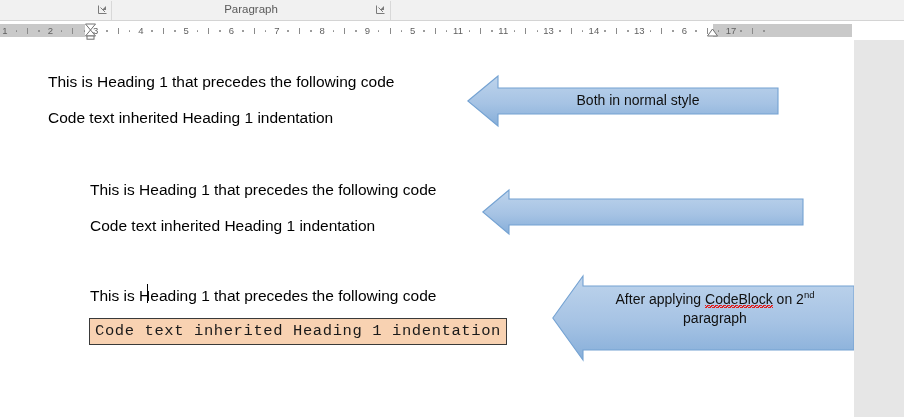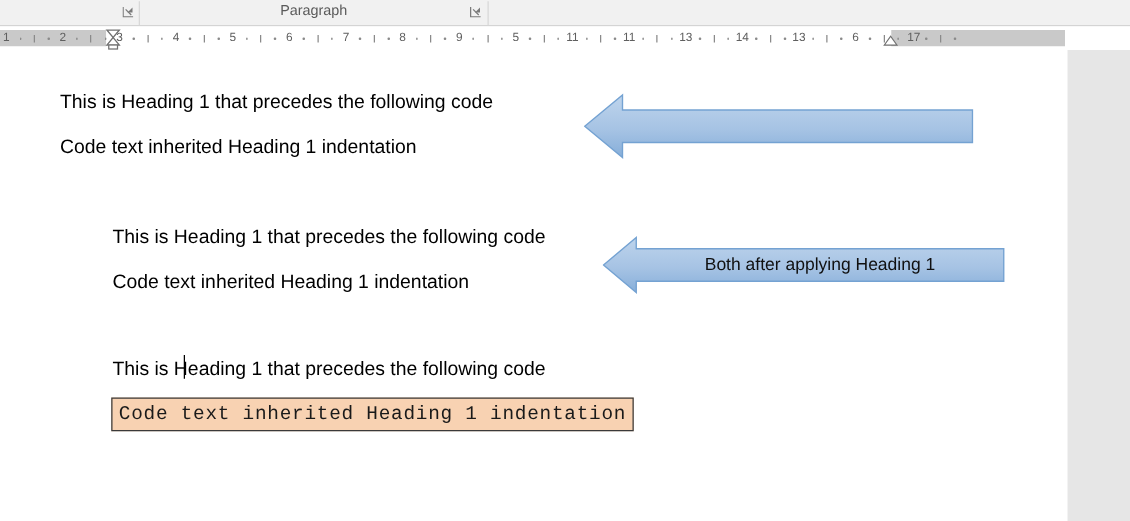--- a/index.html
+++ b/index.html
@@ -318,30 +318,46 @@
     <svg width="312" height="58" viewBox="0 0 312 58">
       <defs>
         <linearGradient id="ag1" x1="0" y1="0" x2="0" y2="1">
           <stop offset="0%" stop-color="#bed4ec"></stop>
           <stop offset="55%" stop-color="#a6c3e4"></stop>
           <stop offset="100%" stop-color="#86aed9"></stop>
         </linearGradient>
       </defs>
       <path d="M0.8 29 L31 4 L31 16 L311 16 L311 42 L31 42 L31 54 Z" fill="url(#ag1)" stroke="#74a2d2" stroke-width="1.1"></path>
     </svg>
+    <div class="arrow-label" style="left:40px; top:19px; width:262px;">Both in normal style</div>
   </div>
 
   <div class="arrow-wrap" style="left:482px; top:187px; width:322px; height:50px;">
     <svg width="322" height="50" viewBox="0 0 322 50">
       <defs>
         <linearGradient id="ag2" x1="0" y1="0" x2="0" y2="1">
           <stop offset="0%" stop-color="#bed4ec"></stop>
           <stop offset="55%" stop-color="#a6c3e4"></stop>
           <stop offset="100%" stop-color="#86aed9"></stop>
         </linearGradient>
       </defs>
       <path d="M0.8 25 L27 3 L27 12 L321 12 L321 38 L27 38 L27 47 Z" fill="url(#ag2)" stroke="#74a2d2" stroke-width="1.1"></path>
     </svg>
-    <div class="arrow-label" style="left:36px; top:15px; width:276px;">Both after applying Heading 1</div>
-  </div>
-
+  </div>
+
+  <div class="arrow-wrap" style="left:552px; top:272px; width:302px; height:92px;">
+    <svg width="302" height="92" viewBox="0 0 302 92">
+      <defs>
+        <linearGradient id="ag3" x1="0" y1="0" x2="0" y2="1">
+          <stop offset="0%" stop-color="#bed4ec"></stop>
+          <stop offset="55%" stop-color="#a6c3e4"></stop>
+          <stop offset="100%" stop-color="#86aed9"></stop>
+        </linearGradient>
+      </defs>
+      <path d="M0.8 46 L31 4 L31 14 L302 14 L302 78 L31 78 L31 88 Z" fill="url(#ag3)" stroke="#74a2d2" stroke-width="1.1"></path>
+    </svg>
+    <div class="arrow-label" style="left:38px; top:18px; width:250px;">
+      <span>After applying </span><span class="squiggle">CodeBlock</span><span> on 2</span><sup>nd</sup><br>
+      <span>paragraph</span>
+    </div>
+  </div>
 
 </div>
 
 </body></html>

